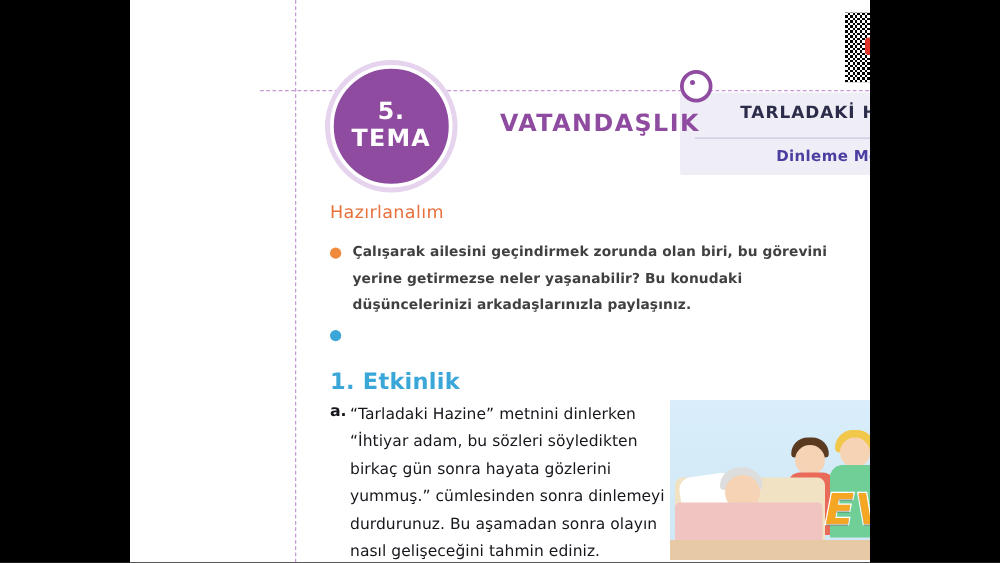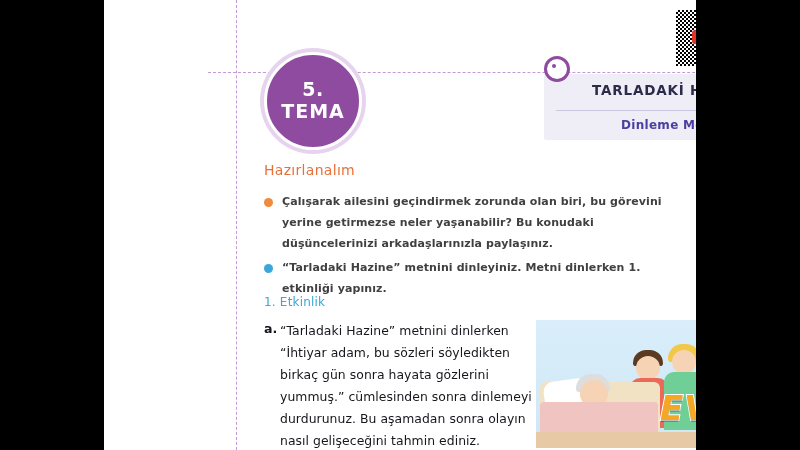--- a/index.html
+++ b/index.html
@@ -195,22 +195,22 @@
     font-size: 11px;
     color: #404040;
     font-weight: bold;
     line-height: 21px;
     letter-spacing: .1px;
   }
   .h-act {
     position: absolute;
     left: 160px;
     top: 295px;
-    font-size: 12px;
-    font-weight: normal;
+    font-size: 18px;
+    font-weight: bold;
     color: #3aa7d8;
     letter-spacing: .2px;
   }
   .item-label {
     position: absolute;
     font-size: 12.6px;
     font-weight: bold;
     color: #17161c;
   }
   .para-a {
@@ -334,28 +334,28 @@
     <div class="ribbon-line"></div>
     <div class="ribbon-title">TARLADAKİ HAZİNE</div>
     <div class="ribbon-sub">Dinleme Metni</div>
     <div class="ribbon-dot"></div>
 
     <div class="tema-badge">
       <span class="num">5.</span>
       <span class="word">TEMA</span>
     </div>
 
+    <div class="unit-title">VATANDAŞLIK</div>
 
     <div class="h-prep">Hazırlanalım</div>
 
     <div class="bullet b-orange" style="left:160px; top:198px;"></div>
     <div class="para" style="left:178px; top:191px; width:400px;">Çalışarak ailesini geçindirmek zorunda olan biri, bu görevini yerine getirmezse neler yaşanabilir? Bu konudaki düşüncelerinizi arkadaşlarınızla paylaşınız.</div>
 
     <div class="bullet b-blue" style="left:160px; top:264px;"></div>
-    <div class="para" style="left:178px; top:257px; width:410px; font-weight:bold;">“Tarladaki Hazine” metnini dinleyiniz. Metni dinlerken 1. etkinliği yapınız.</div>
 
     <div class="h-act">1. Etkinlik</div>
 
     <div class="item-label" style="left:160px; top:321px;">a.</div>
     <div class="para-a">“Tarladaki Hazine” metnini dinlerken “İhtiyar adam, bu sözleri söyledikten birkaç gün sonra hayata gözlerini yummuş.” cümlesinden sonra dinlemeyi durdurunuz. Bu aşamadan sonra olayın nasıl gelişeceğini tahmin ediniz. Tahmininizi aşağıya yazınız.</div>
 
     <div class="illus">
       <div class="il-bedwall"></div>
       <div class="il-child1-hair"></div>
       <div class="il-child1-head"></div>

